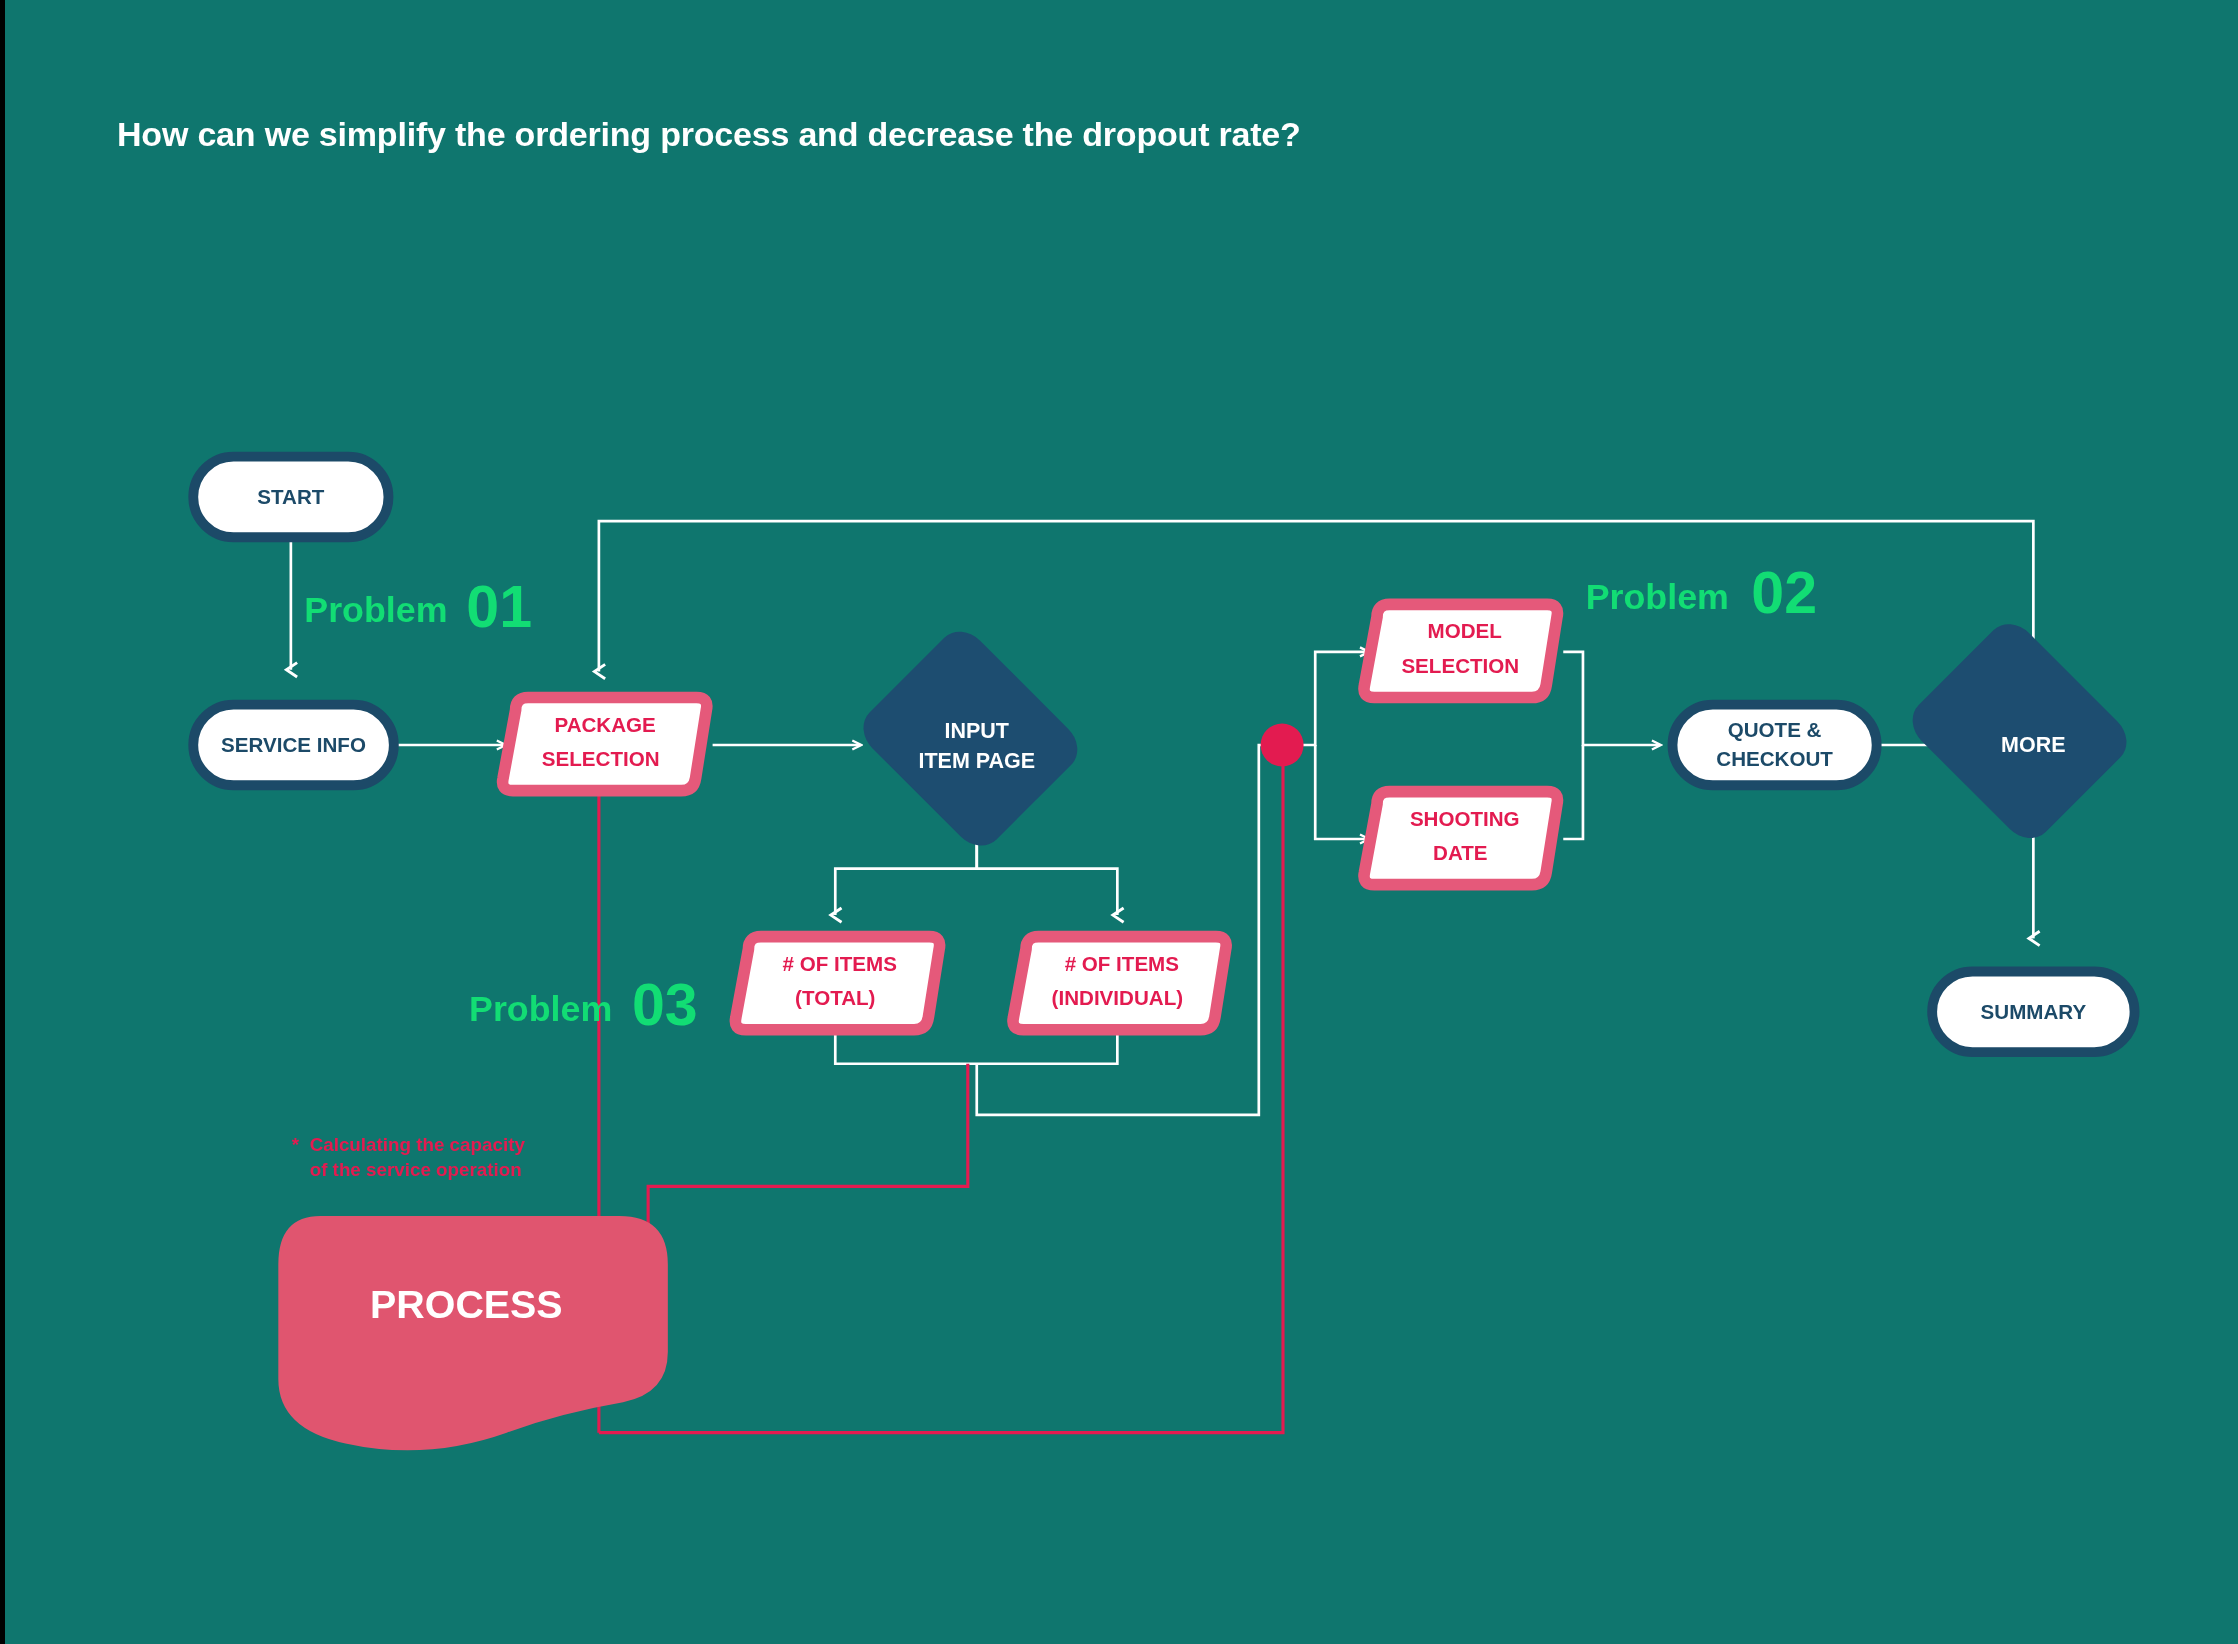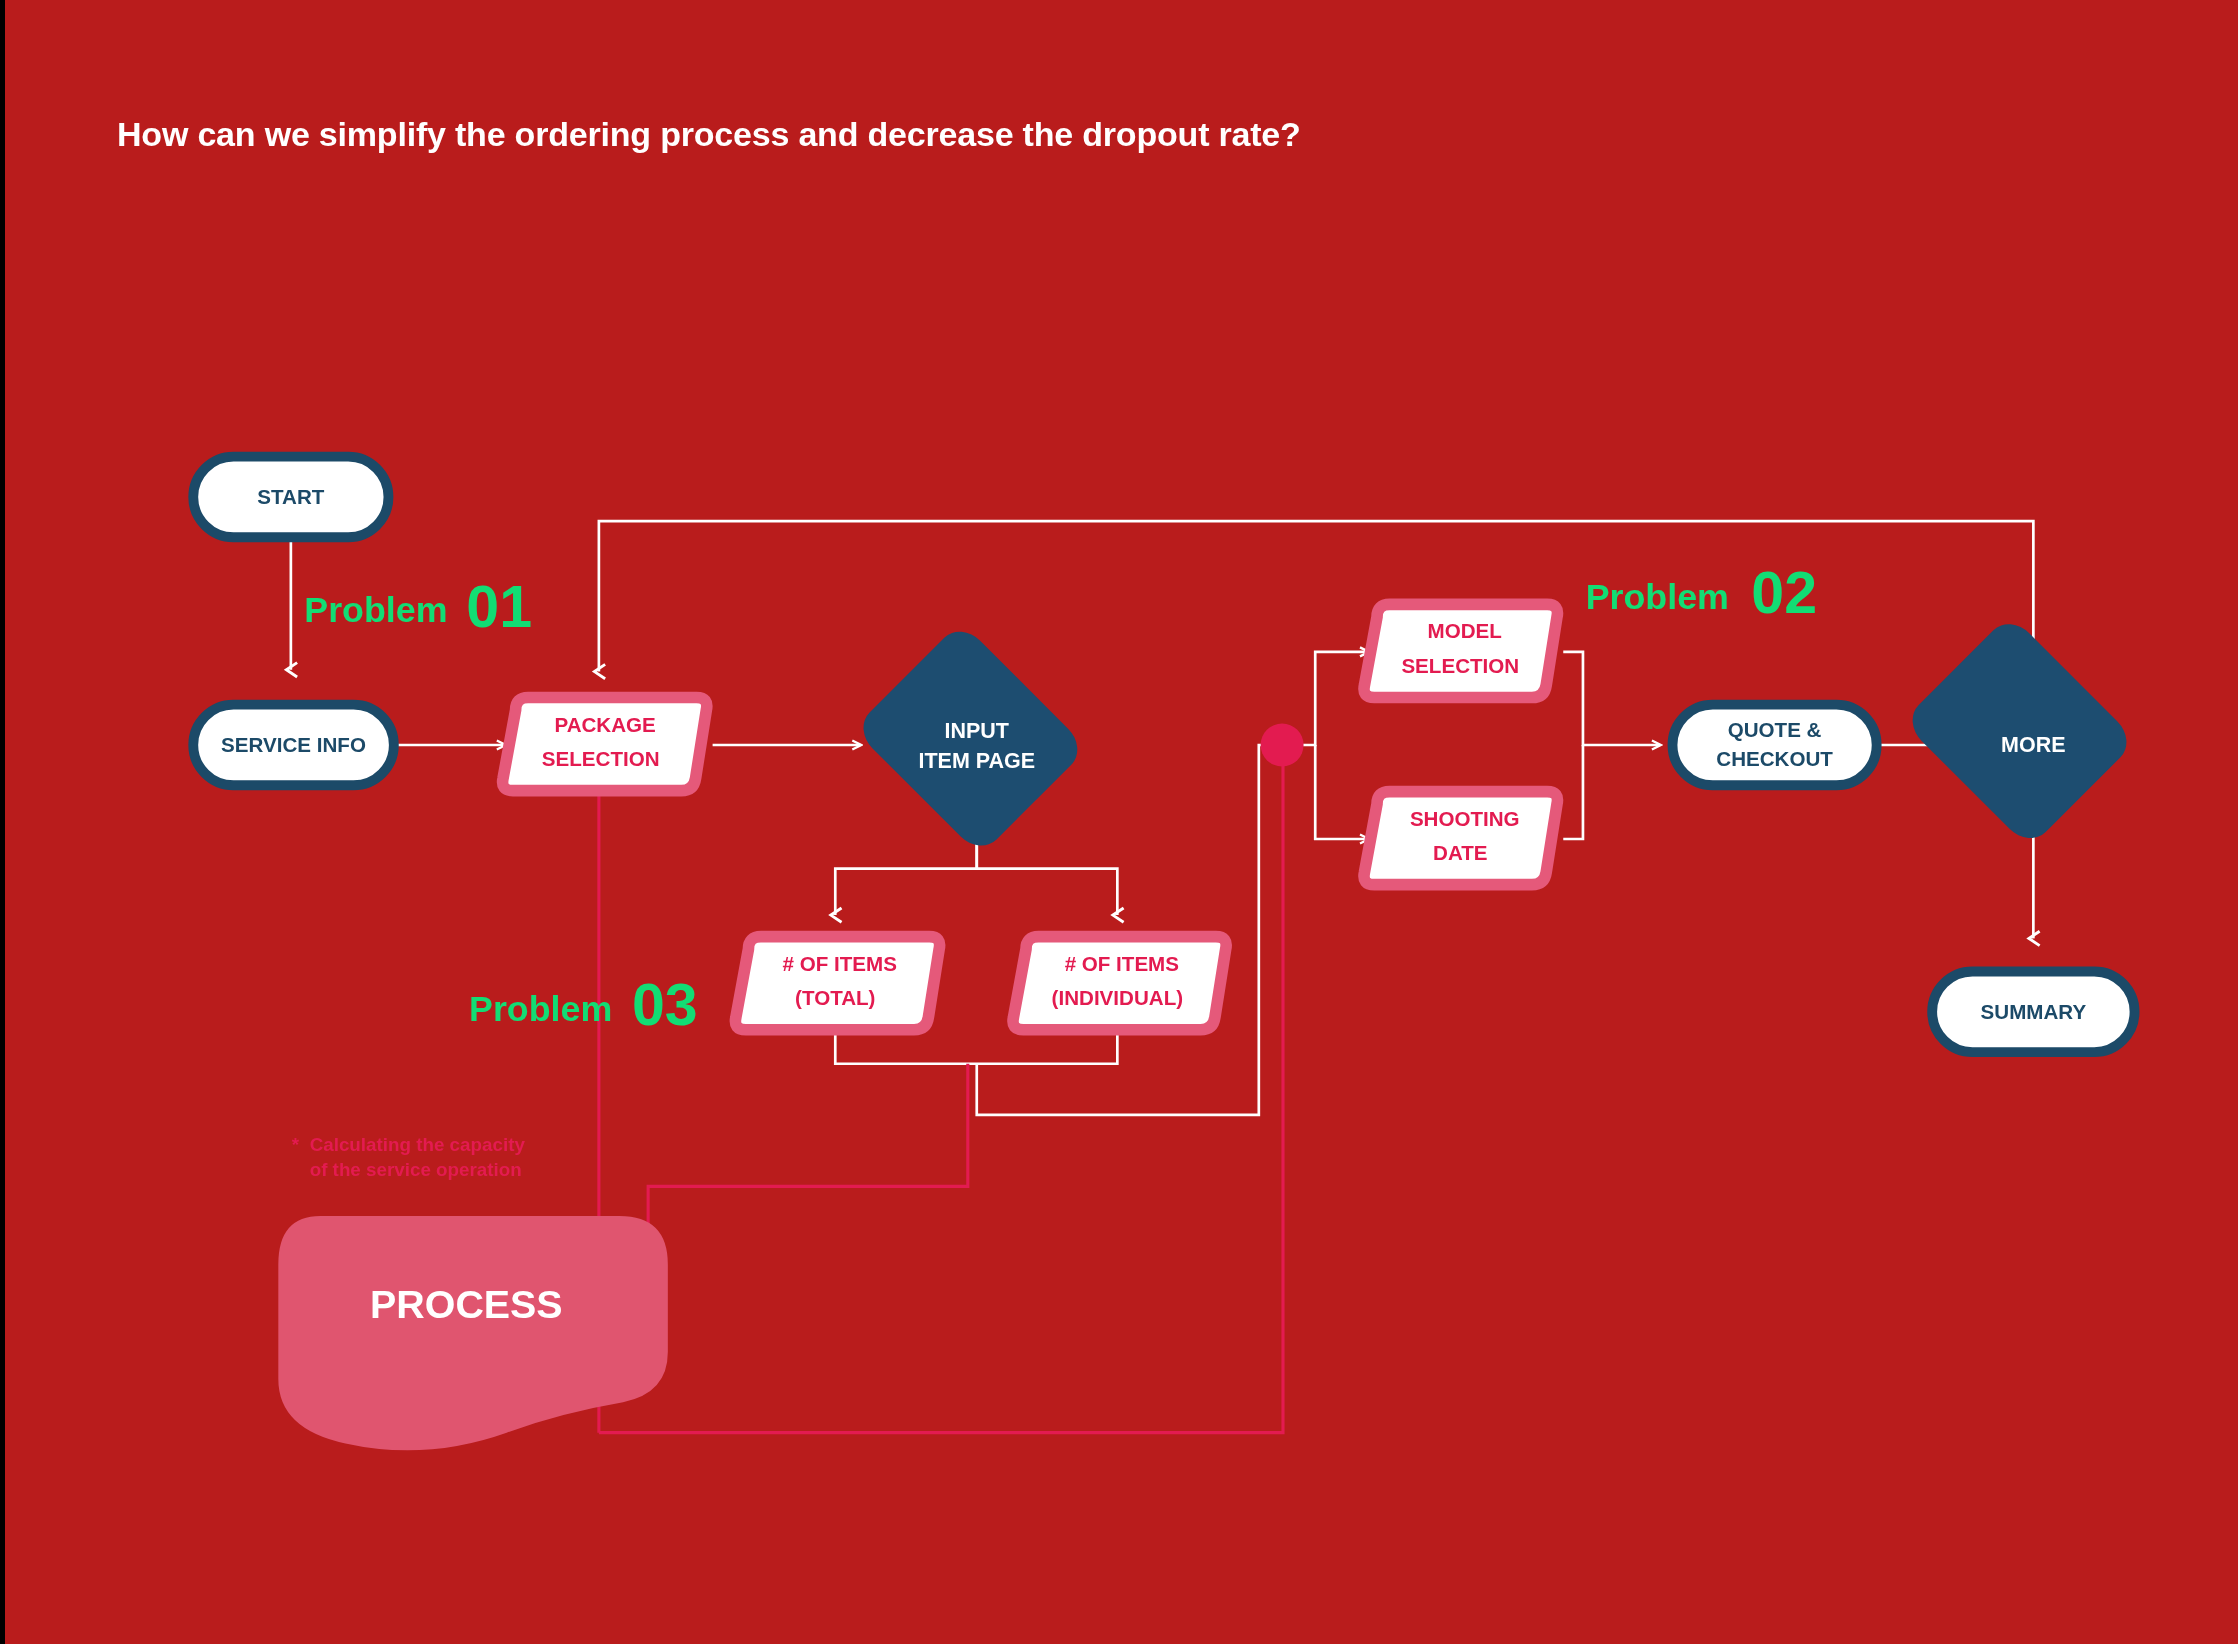--- a/index.html
+++ b/index.html
@@ -7,21 +7,21 @@
     padding: 0;
     background: #000000;
   }
   body {
     font-family: "Liberation Sans", sans-serif;
   }
   #canvas {
     position: relative;
     width: 2239px;
     height: 1644px;
-    background: #b91c1c;
+    background: #0f766e;
     overflow: hidden;
     border-left: 5.4px solid #000000;
     box-sizing: border-box;
   }
   #title {
     position: absolute;
     left: 112px;
     top: 115px;
     font-size: 34px;
     font-weight: bold;

